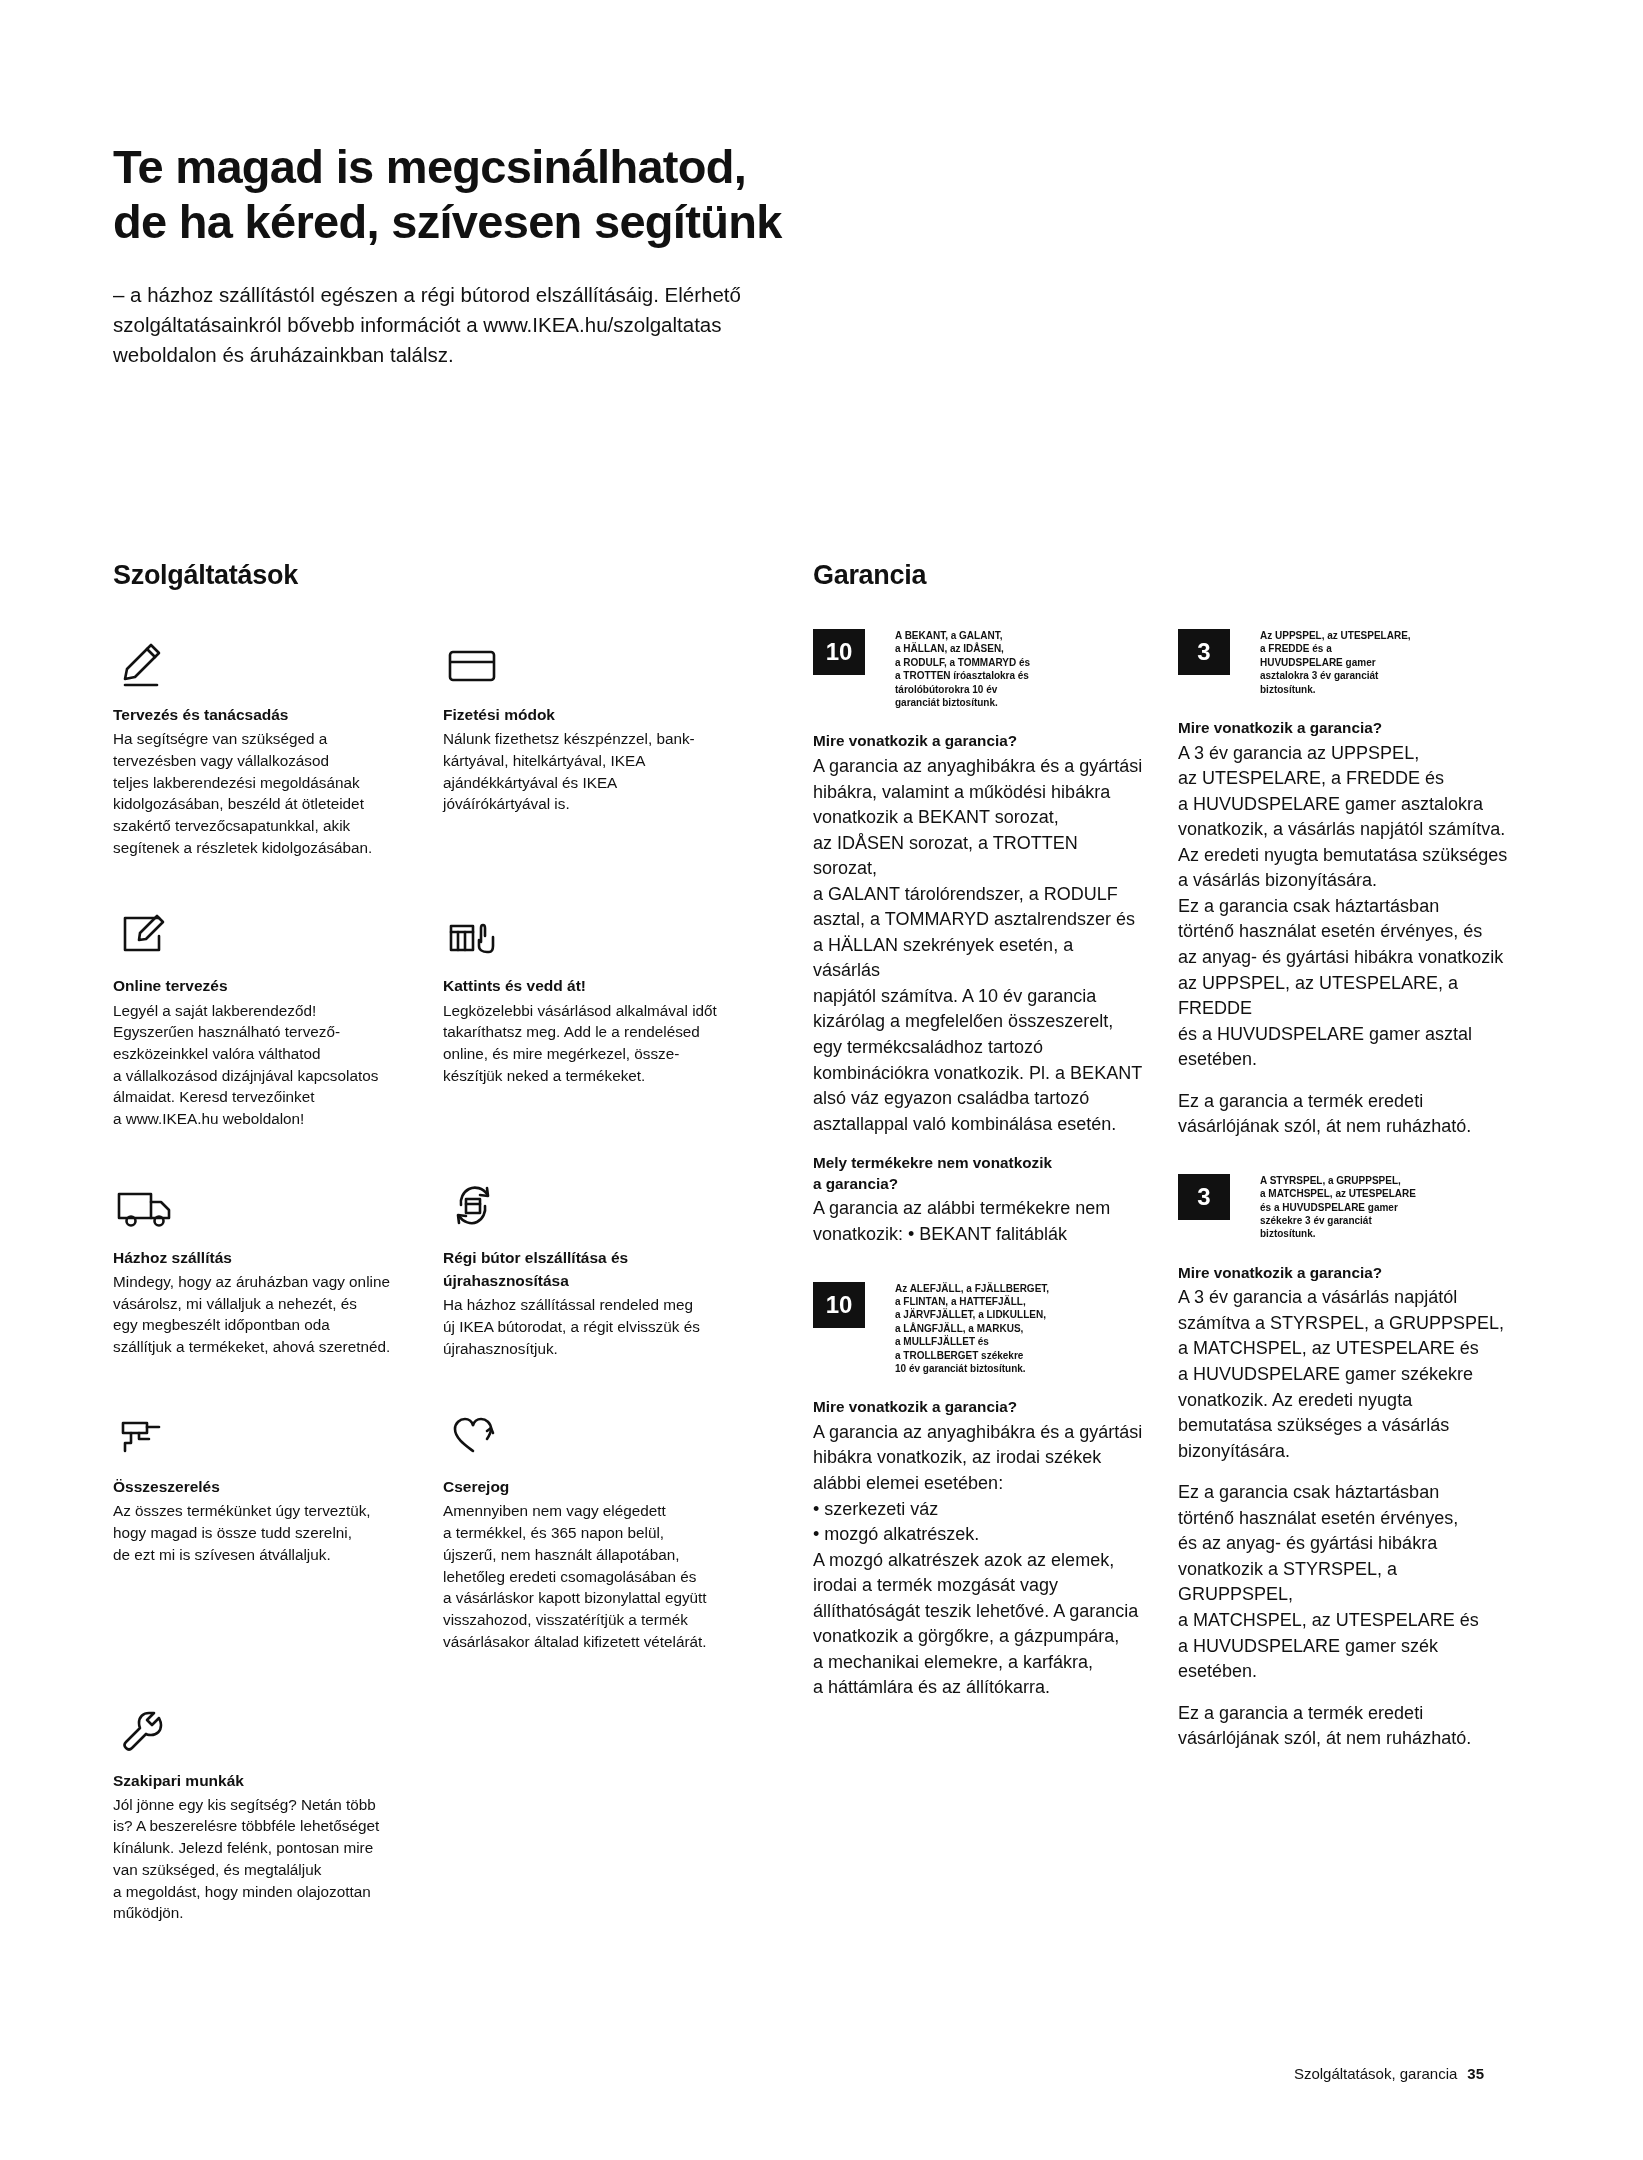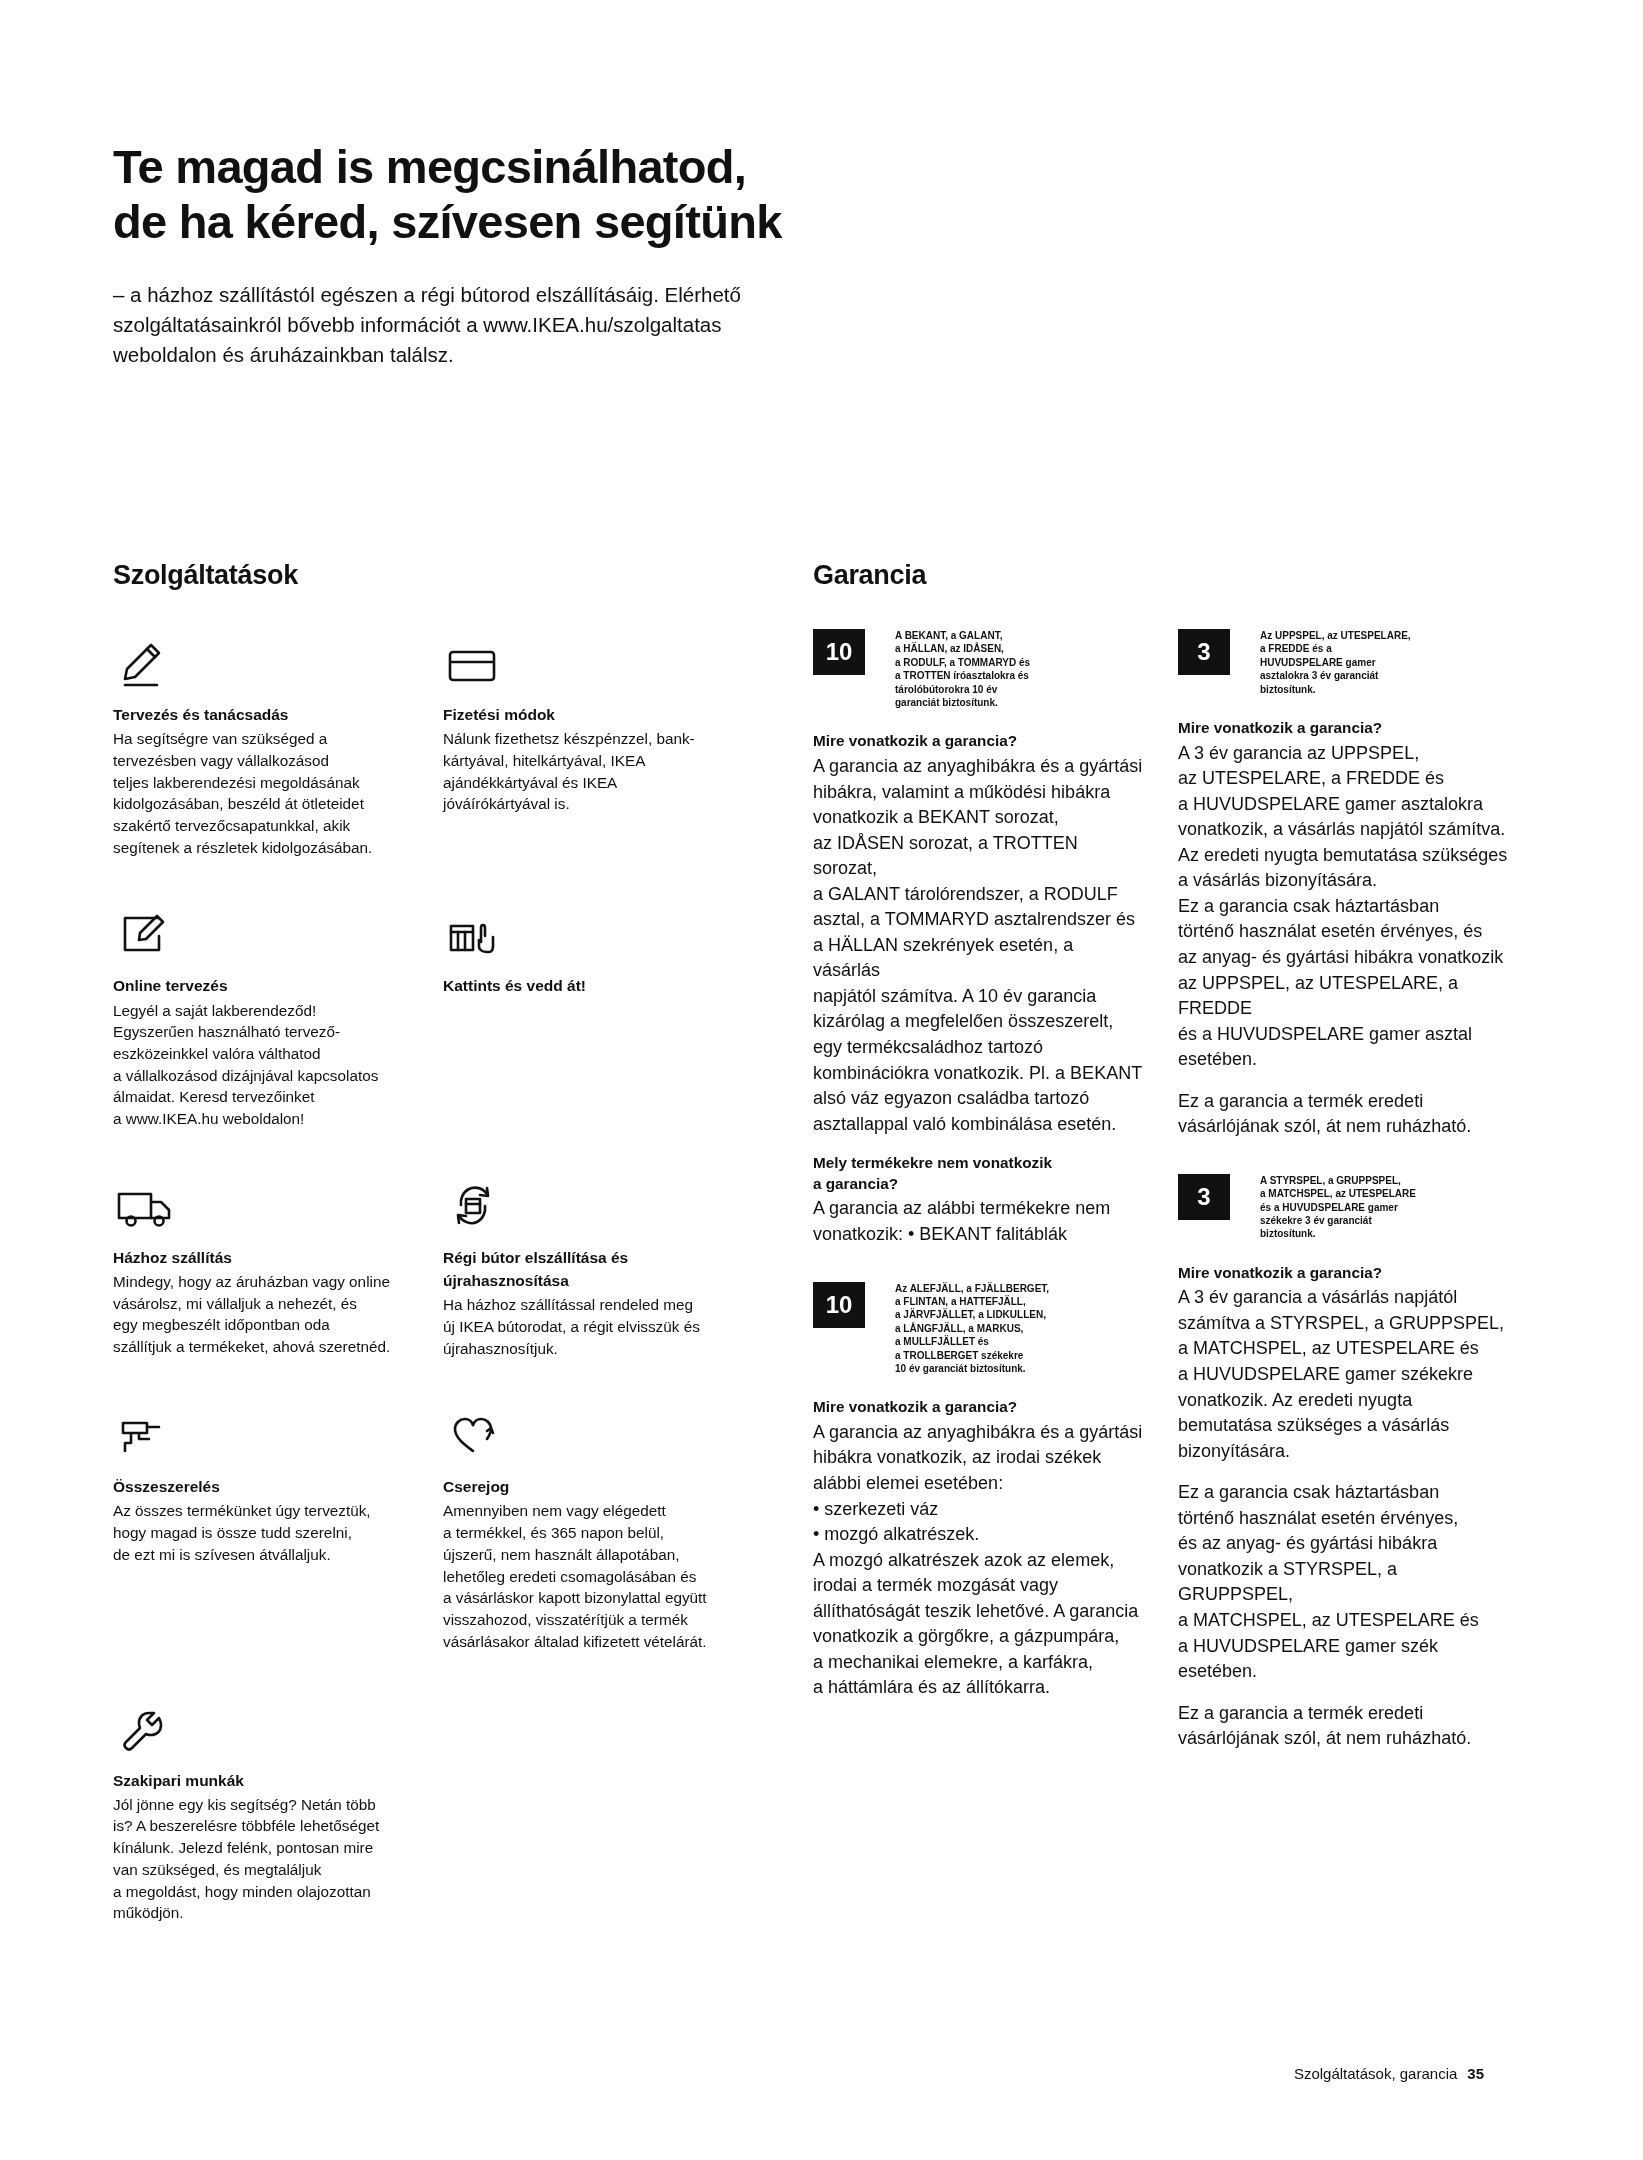--- a/index.html
+++ b/index.html
@@ -257,20 +257,26 @@
               <g fill="none" stroke="#111" stroke-width="2.6" stroke-linecap="round" stroke-linejoin="round">
                 <path d="M8 20 L30 20 L30 44 L8 44 Z"></path>
                 <path d="M8 26 L30 26"></path>
                 <path d="M15 26 L15 44 M22 26 L22 44"></path>
                 <path d="M38 22 L38 36 M38 22 C38 18 42 18 42 22 L42 30"></path>
                 <path d="M36 34 L36 40 C36 44 40 46 44 46 L46 46 C49 46 50 43 50 40 L50 31"></path>
               </g>
             </svg>
           </div>
           <p class="svc-title">Kattints és vedd át!</p>
+          <p class="svc-body">
+            <span class="line">Legközelebbi vásárlásod alkalmával időt</span>
+            <span class="line">takaríthatsz meg. Add le a rendelésed</span>
+            <span class="line">online, és mire megérkezel, össze-</span>
+            <span class="line">készítjük neked a termékeket.</span>
+          </p>
         </div>
 
         <div class="svc-item">
           <div class="svc-icon">
             <svg width="66" height="56" viewBox="0 0 66 56">
               <g fill="none" stroke="#111" stroke-width="2.6" stroke-linecap="round" stroke-linejoin="round">
                 <path d="M6 16 L38 16 L38 40 L6 40 Z"></path>
                 <path d="M38 24 L48 24 L56 32 L56 40 L38 40"></path>
                 <circle cx="18" cy="43" r="4.5"></circle>
                 <circle cx="46" cy="43" r="4.5"></circle>

